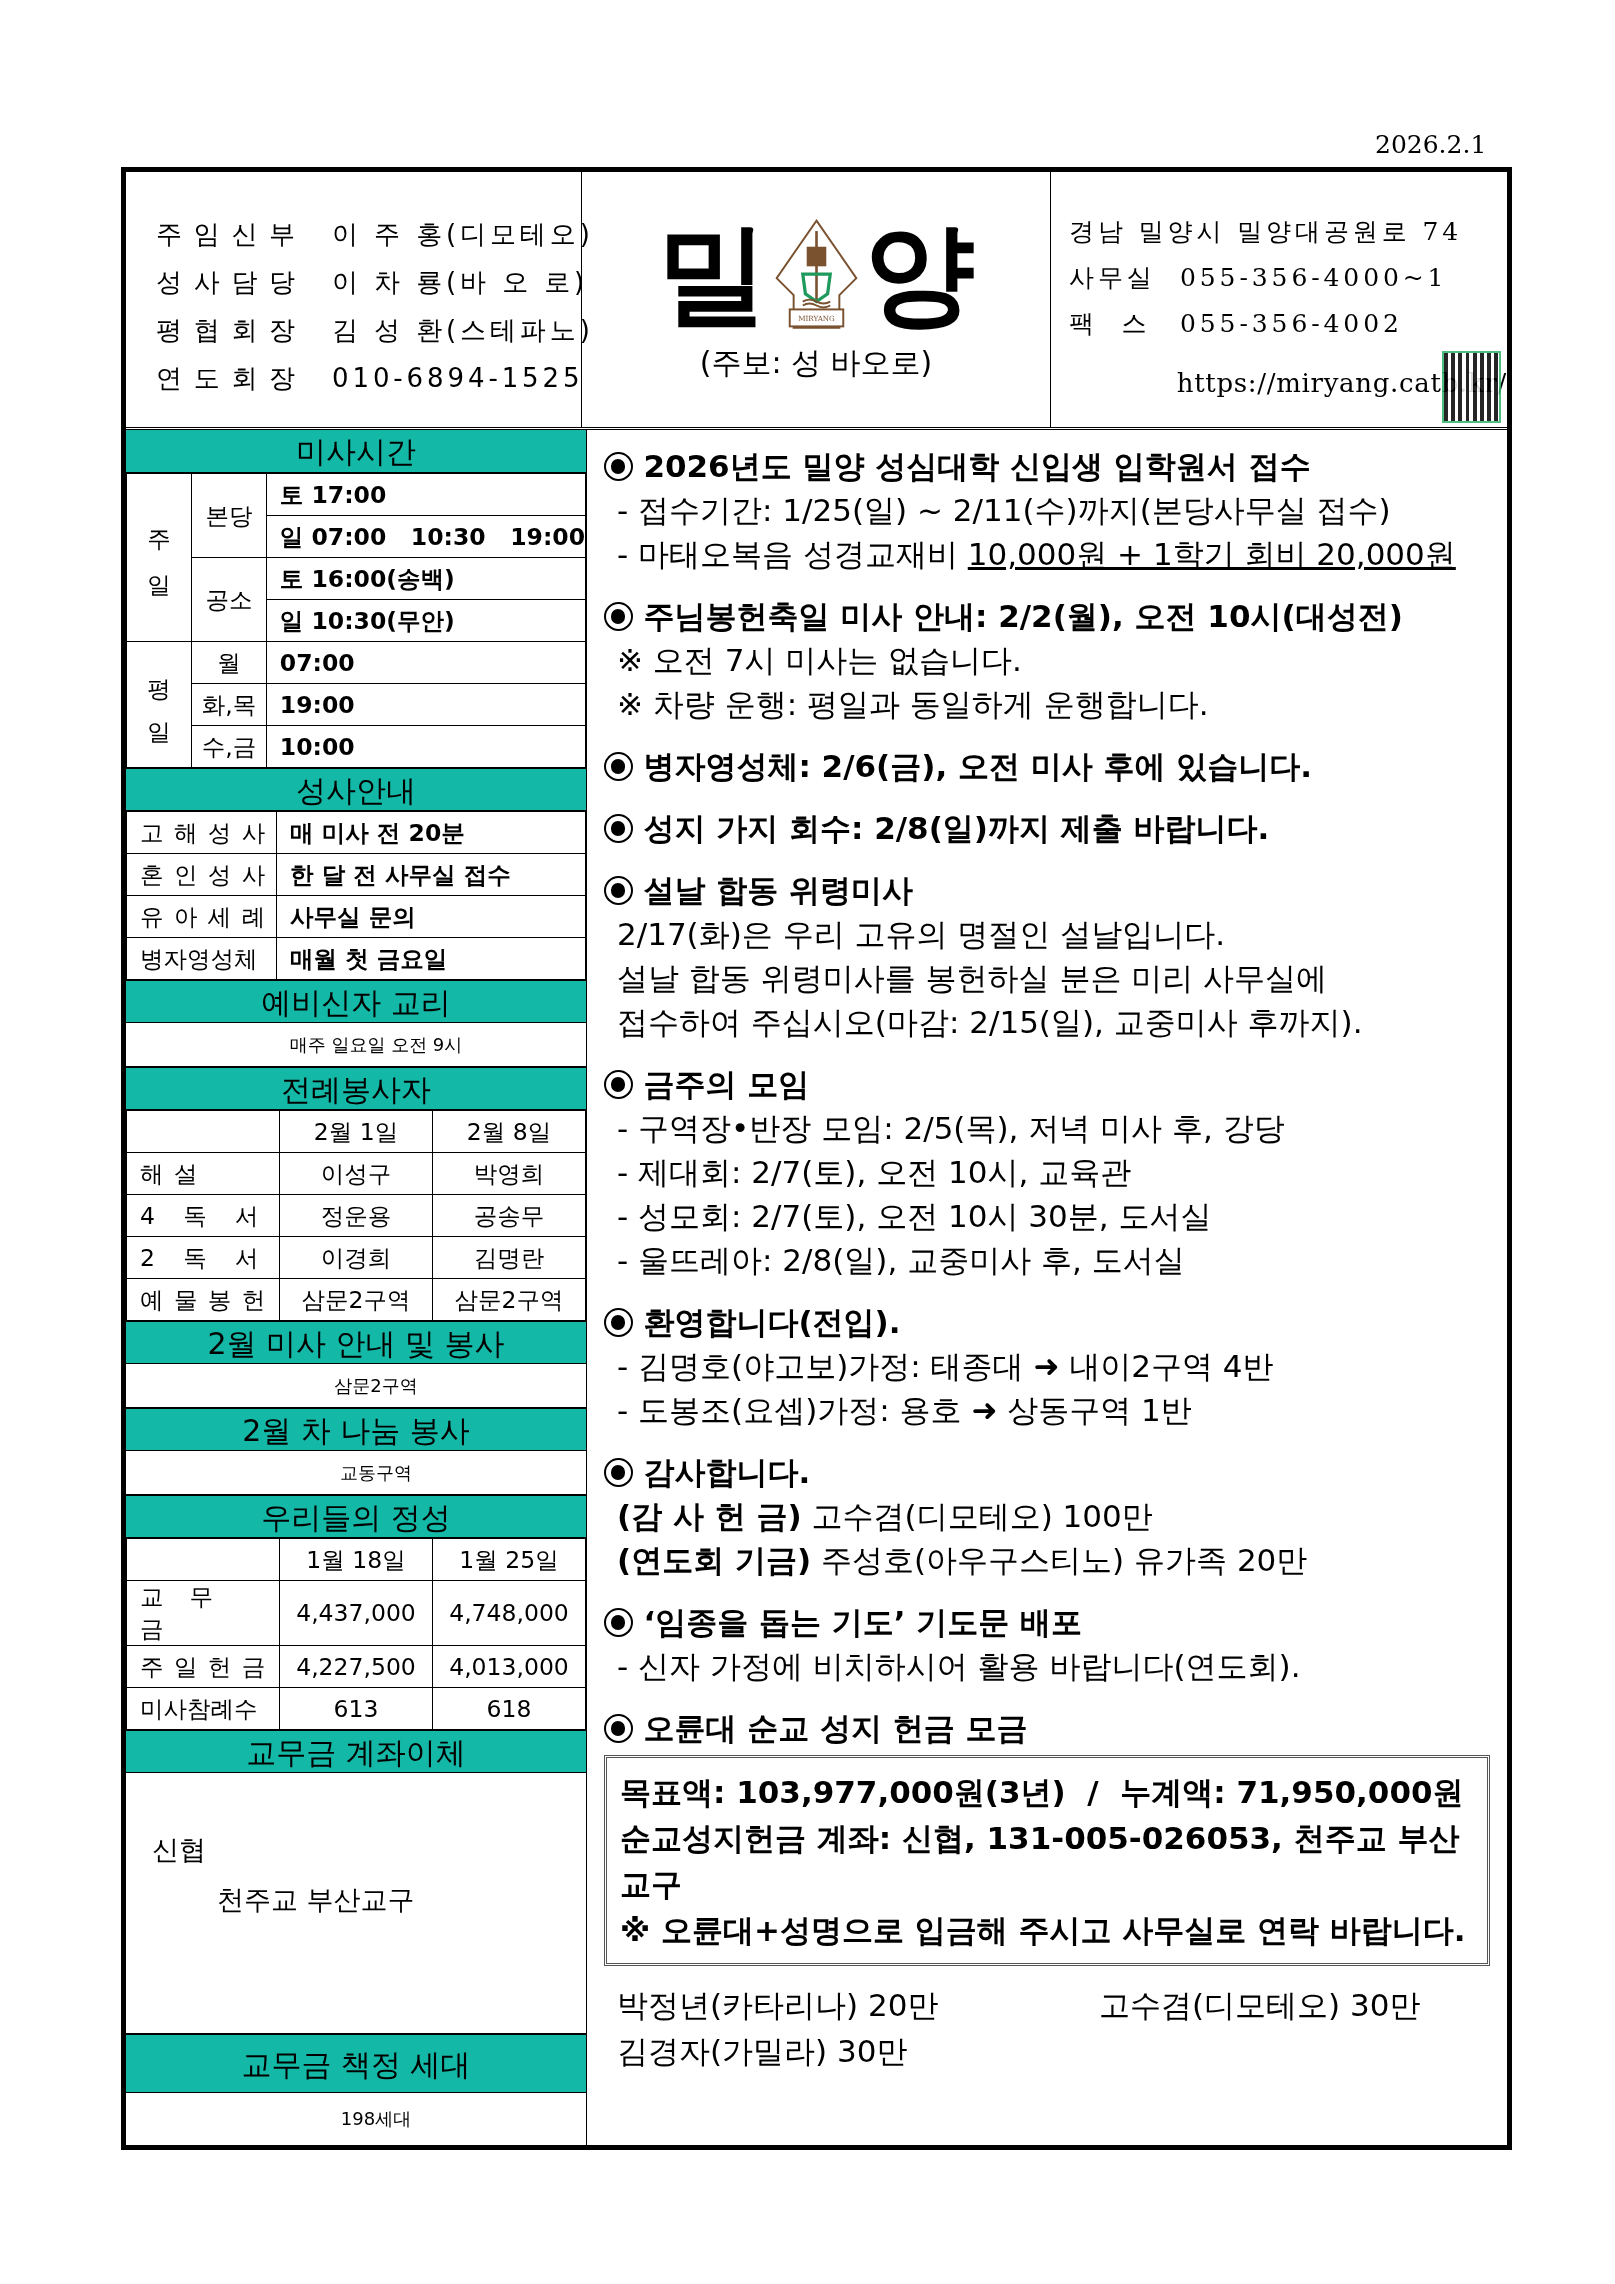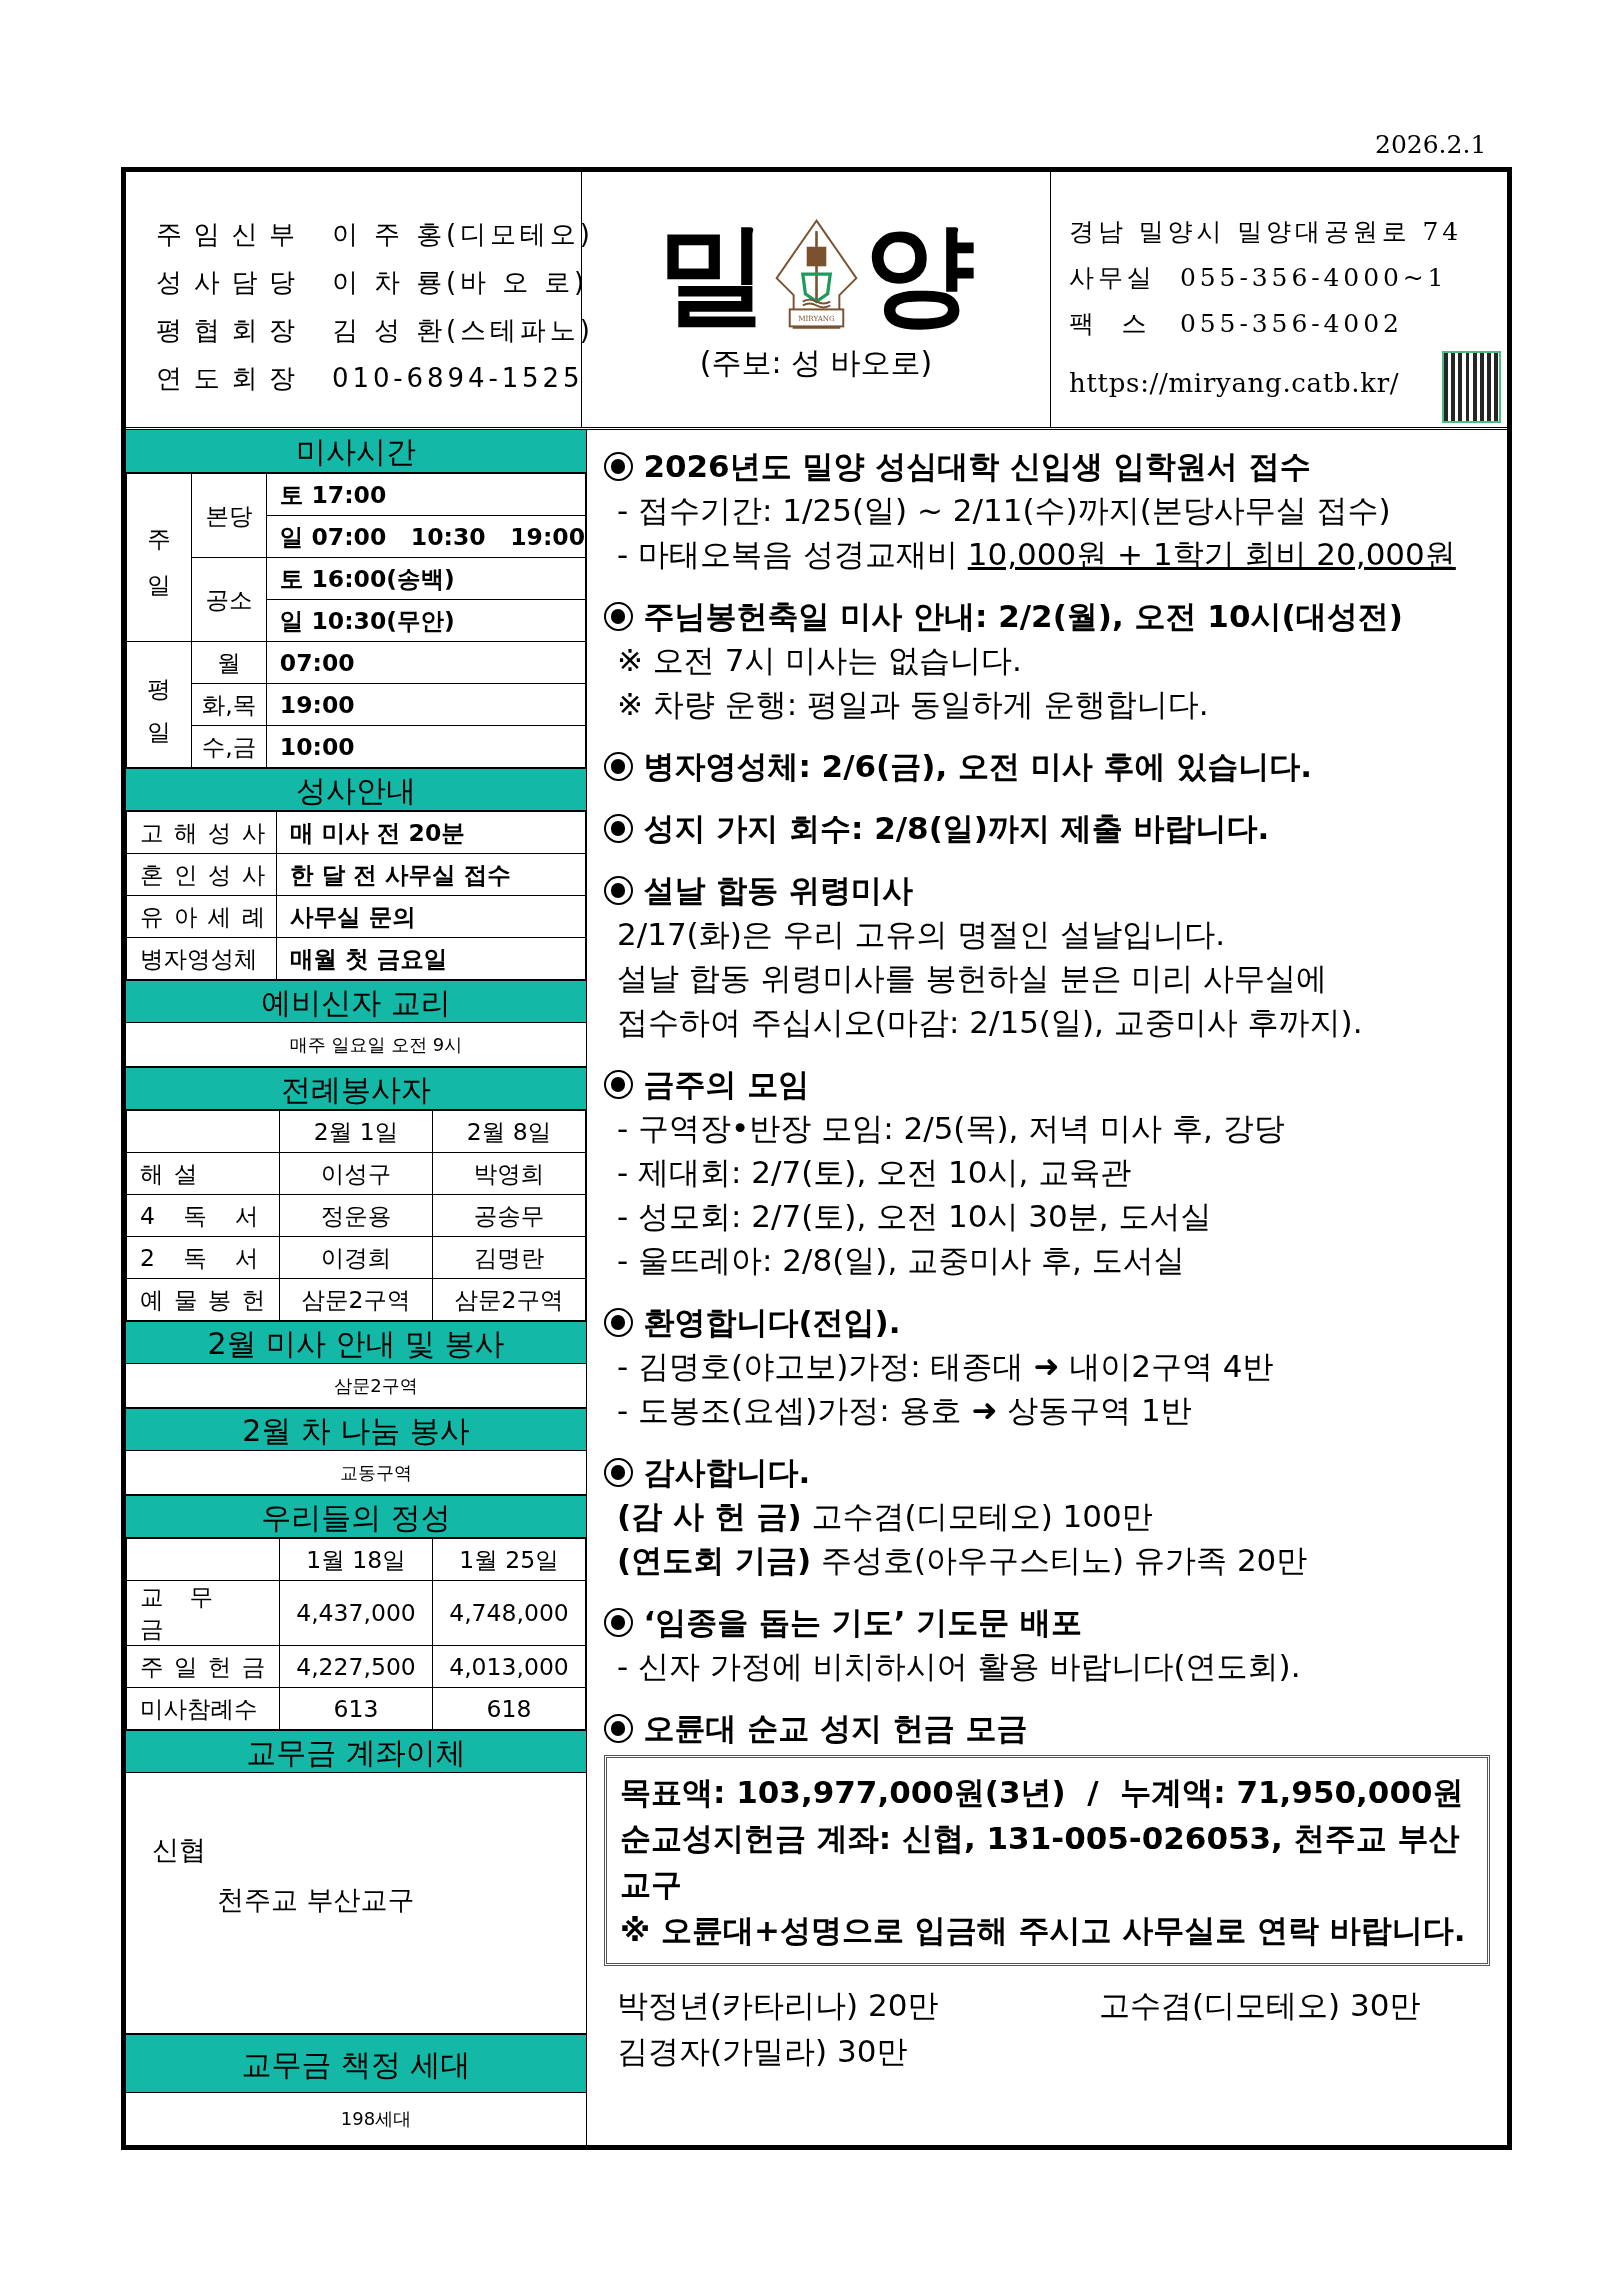--- a/index.html
+++ b/index.html
@@ -10,21 +10,21 @@
   .hdr { position:absolute; left:0; top:0; width:100%; height:258px; border-bottom:3.9px double #000; box-sizing:border-box; }
   .hdr-left { position:absolute; left:0; top:0; width:456px; height:100%; border-right:1.3px solid #000; box-sizing:border-box; padding:38px 0 0 30px; }
   .hdr-left .row { font-size:26px; letter-spacing:3.9px; height:48px; line-height:48px; white-space:nowrap; }
   .hdr-left .k { display:inline-block; width:176px; letter-spacing:11.7px;font-family:Liberation Serif, serif; }
   .hdr-mid { position:absolute; left:456px; top:0; width:469px; height:100%; border-right:1.3px solid #000; box-sizing:border-box; text-align:center; }
   .logo-row { position:absolute; top:46px; left:0; width:100%; display:flex; justify-content:center; align-items:center; gap:5.2px; }
   .big { font-size:111px; font-weight:900; line-height:1; }
   .sub { position:absolute; top:171px; width:100%; font-size:30px; }
   .hdr-right { position:absolute; left:926px; top:0; right:0; height:100%; padding:17px 0 0 17px; box-sizing:border-box; font-family:"DejaVu Serif", serif;margin-top:20px; }
   .hdr-right .row { font-size:25px; height:46px; line-height:46px; letter-spacing:3.9px; white-space:nowrap; }
-  .hdr-right .url { letter-spacing:0.7px; margin-top:13px; font-size:26px; }
+  .hdr-right .url { letter-spacing:0.7px; margin-top:13px; font-size:26px;text-align:right; }
   .qr { position:absolute; right:6.5px; top:159px; width:59px; height:72px; border:2px solid #2fb36a; box-sizing:border-box; background:
      repeating-linear-gradient(90deg,#000 0 3.9px,#fff 3.9px 7.2px), #fff; opacity:.85; }
   
   .lc { position:absolute; left:0; top:258px; width:461px; bottom:0; border-right:1.3px solid #000; box-sizing:border-box; }
   .sec { background:#14b8a6; text-align:center; font-size:30px; height:43px; line-height:43px; border-bottom:1.3px solid #000; border-top:1.3px solid #000; box-sizing:border-box; }
   table { border-collapse:collapse; width:100%; }
   td { border:1px solid #000; font-size:23.5px; height:42px; padding:0; box-sizing:border-box; }
   td.c { text-align:center; }
   td.l { padding-left:13px;font-weight:bold; }
   .tk { letter-spacing:10.4px; padding-left:13px; }

